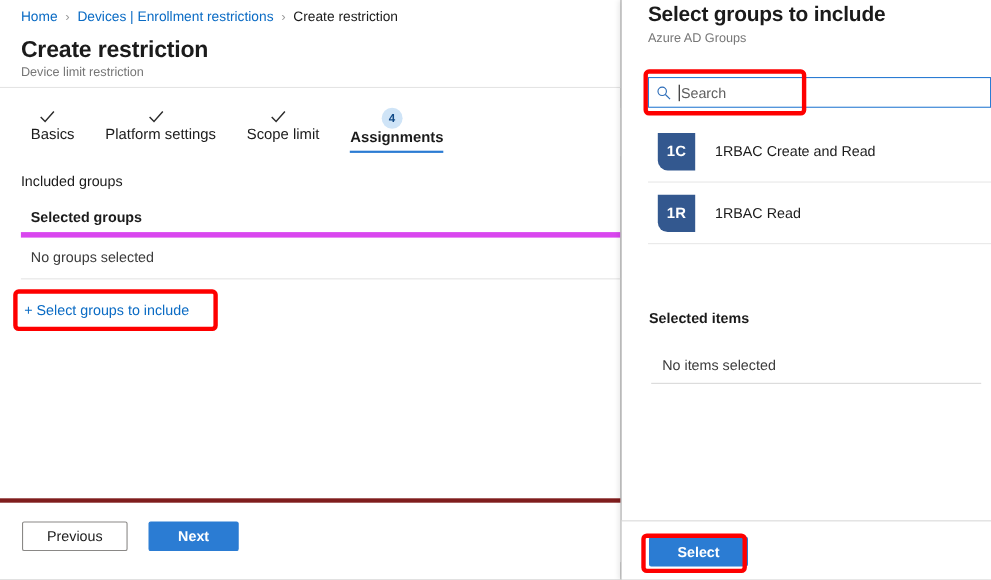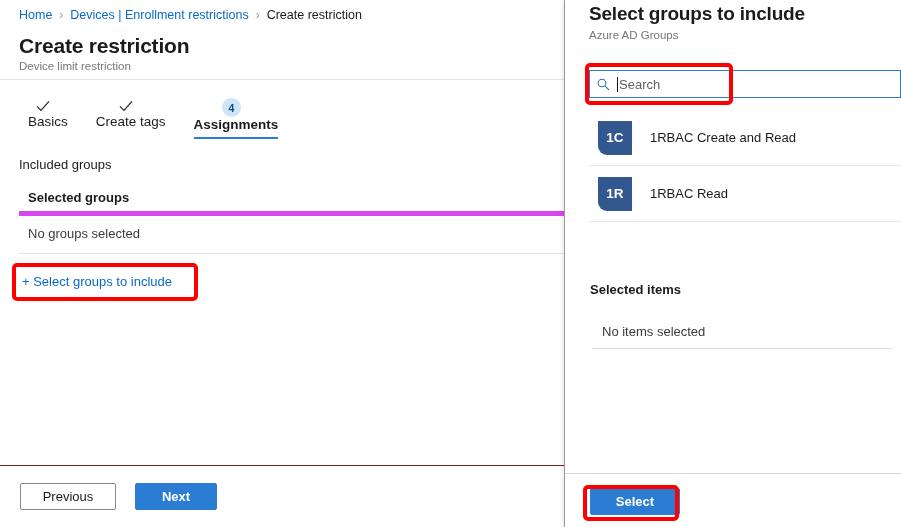--- a/index.html
+++ b/index.html
@@ -152,24 +152,24 @@
     position: absolute;
     left: 22px; top: 274px;
     font-size: 13px;
     color: #0a6bc4;
     cursor: pointer;
     white-space: nowrap;
   }
 
   .footer-left {
     position: absolute;
-    left: 0; bottom: 4px;
+    left: 0; bottom: 16px;
     width: 676px; height: 58px;
     background: #ffffff;
-    border-top: 1px solid #7f1d1d;
+    border-top: 4px solid #7f1d1d;
   }
   .btn {
     font-family: "Liberation Sans", sans-serif;
     font-size: 13px;
     border-radius: 2px;
     cursor: pointer;
     display: inline-flex;
     align-items: center;
     justify-content: center;
   }
@@ -349,26 +349,32 @@
 
     <div class="tabs">
 
       <div class="tab">
         <svg class="check-icon" viewBox="0 0 16 16">
           <path d="M2 8.4 L6 12.4 L14 3.4" fill="none" stroke="#2b2b2b" stroke-width="1.3"></path>
         </svg>
         <span class="tab-label">Basics</span>
       </div>
 
-
       <div class="tab">
         <svg class="check-icon" viewBox="0 0 16 16">
           <path d="M2 8.4 L6 12.4 L14 3.4" fill="none" stroke="#2b2b2b" stroke-width="1.3"></path>
         </svg>
-        <span class="tab-label">Create tags</span>
+        <span class="tab-label">Platform settings</span>
+      </div>
+
+      <div class="tab">
+        <svg class="check-icon" viewBox="0 0 16 16">
+          <path d="M2 8.4 L6 12.4 L14 3.4" fill="none" stroke="#2b2b2b" stroke-width="1.3"></path>
+        </svg>
+        <span class="tab-label">Scope limit</span>
       </div>
 
       <div class="tab active">
         <span class="tab-badge">4</span>
         <span class="tab-label">Assignments</span>
       </div>
 
     </div>
 
     <div class="section-label">Included groups</div>

